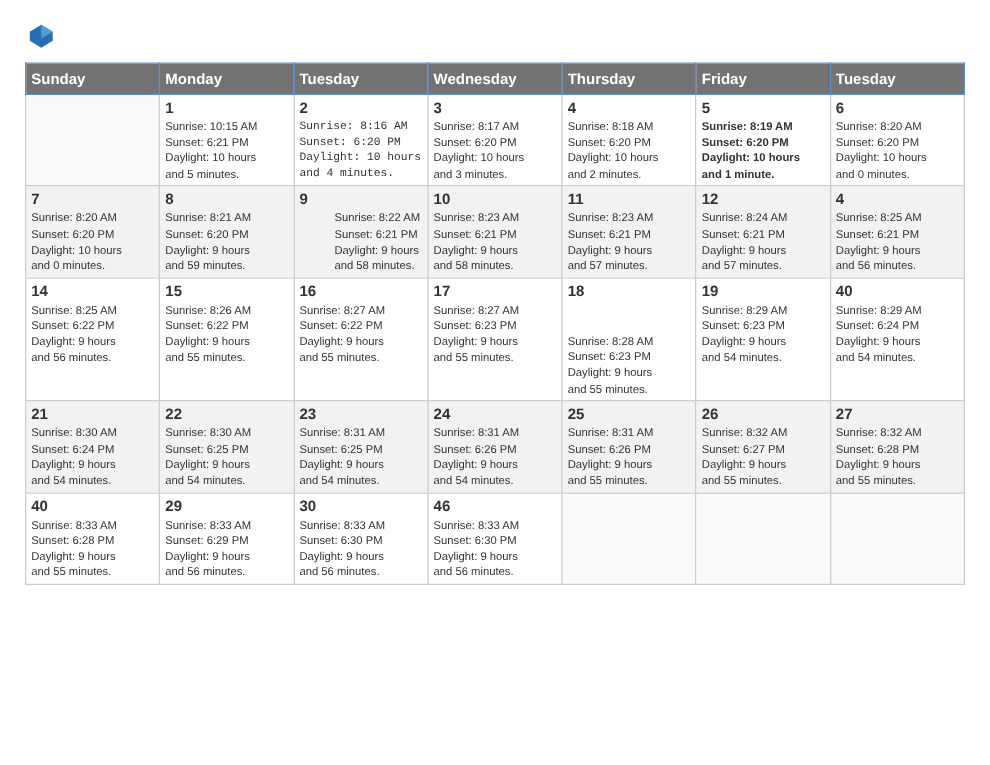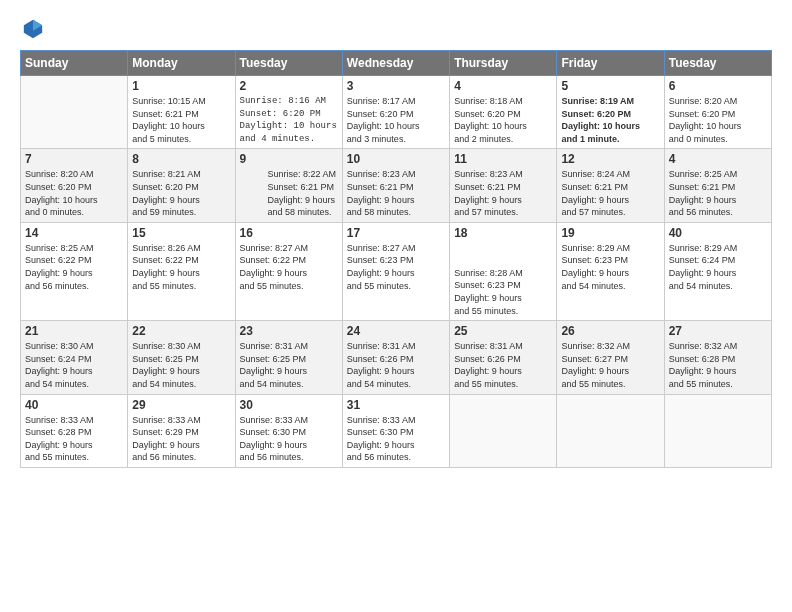--- a/index.html
+++ b/index.html
@@ -347,21 +347,21 @@
 and 56 minutes.</div>
           </td>
           <td>
             <span class="day-number">30</span>
             <div class="day-info" style="white-space: pre-line;">Sunrise: 8:33 AM
 Sunset: 6:30 PM
 Daylight: 9 hours
 and 56 minutes.</div>
           </td>
           <td>
-            <span class="day-number">31</span>
+            <span class="day-number">46</span>
             <div class="day-info" style="white-space: pre-line;">Sunrise: 8:33 AM
 Sunset: 6:30 PM
 Daylight: 9 hours
 and 56 minutes.</div>
           </td>
           <td class="empty"></td>
           <td class="empty"></td>
           <td class="empty"></td>
         </tr>
       </tbody>

